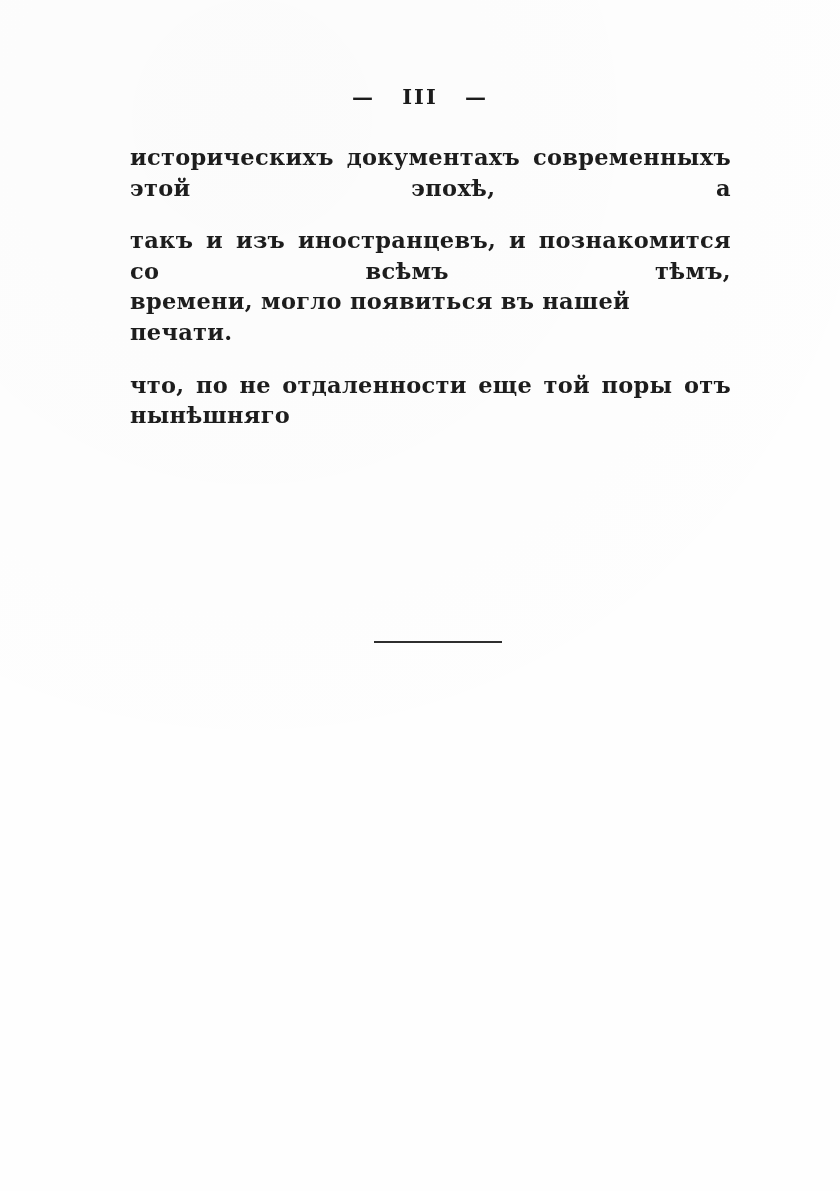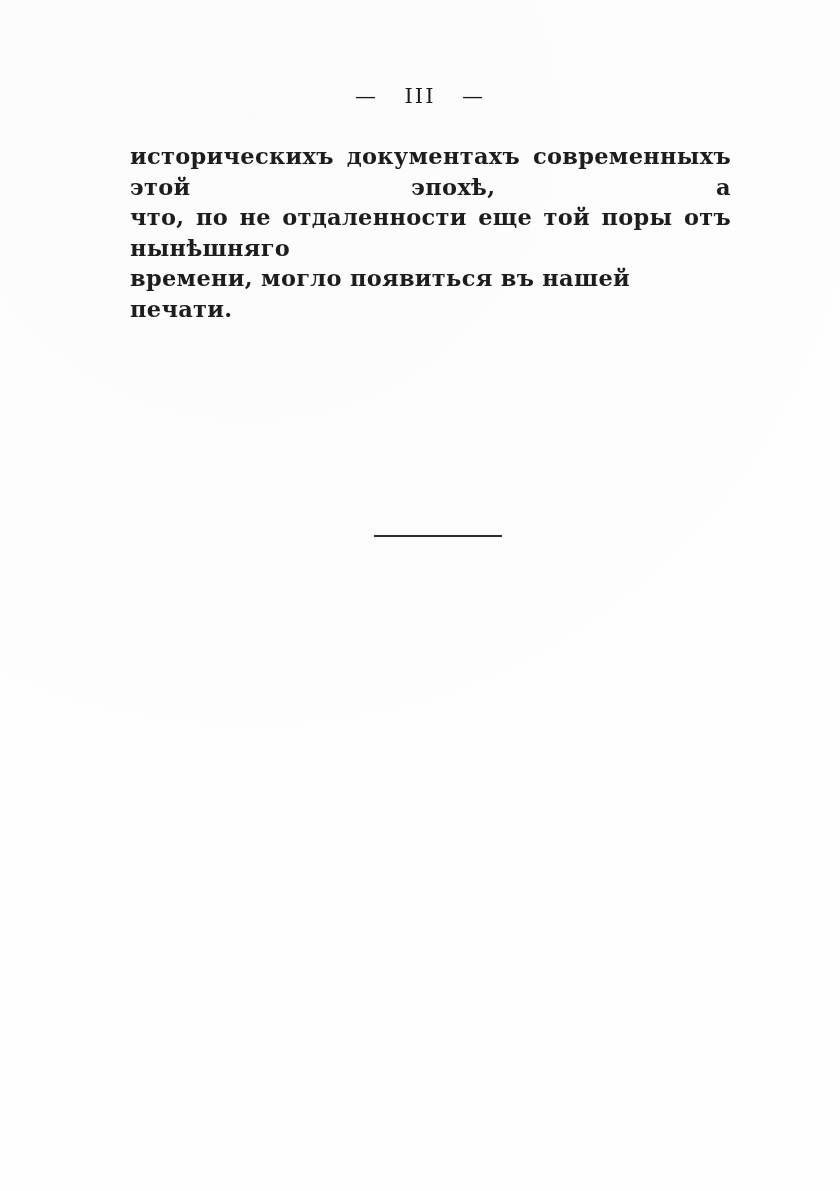--- a/index.html
+++ b/index.html
@@ -19,58 +19,60 @@
     width: 840px;
     height: 1191px;
     background:
       radial-gradient(circle at 30% 10%, rgba(0,0,0,0.012), transparent 60%),
       #fefefe;
   }
   .page-header {
     padding-top: 84px;
     text-align: center;
     font-size: 21px;
-    font-weight: 400;
+    font-weight: 700;
     letter-spacing: 2px;
     word-spacing: 18px;
     color: #1b1b1b;
   }
   .paragraph {
     margin: 33px 0 0 130px;
     width: 601px;
     font-size: 22.5px;
     line-height: 30.6px;
     font-weight: 700;
     letter-spacing: 0.3px;
     color: #1d1d1d;
   }
   .line {
     text-align: left;
     white-space: normal;
   }
   .line.full {
     text-align: justify;
     text-align-last: justify;
+    margin-top: 22px;
     -moz-text-align-last: justify;
   }
   .divider {
     margin: 210px 0 0 374px;
     width: 128px;
     height: 0;
     border-top: 2px solid #2e2e2e;
   }
 </style>
 </head>
 <body>
 
 <div class="page">
 
   <div class="page-header">— III —</div>
 
   <div class="paragraph">
     <div class="line full">историческихъ документахъ современныхъ этой эпохѣ, а</div>
+    <div class="line full">такъ и изъ иностранцевъ, и познакомится со всѣмъ тѣмъ,</div>
+    <div class="line">времени, могло появиться въ нашей печати.</div>
     <div class="line full">что, по не отдаленности еще той поры отъ нынѣшняго</div>
-    <div class="line">времени, могло появиться въ нашей печати.</div>
   </div>
 
   <div class="divider"></div>
 
 </div>
 
 </body></html>

